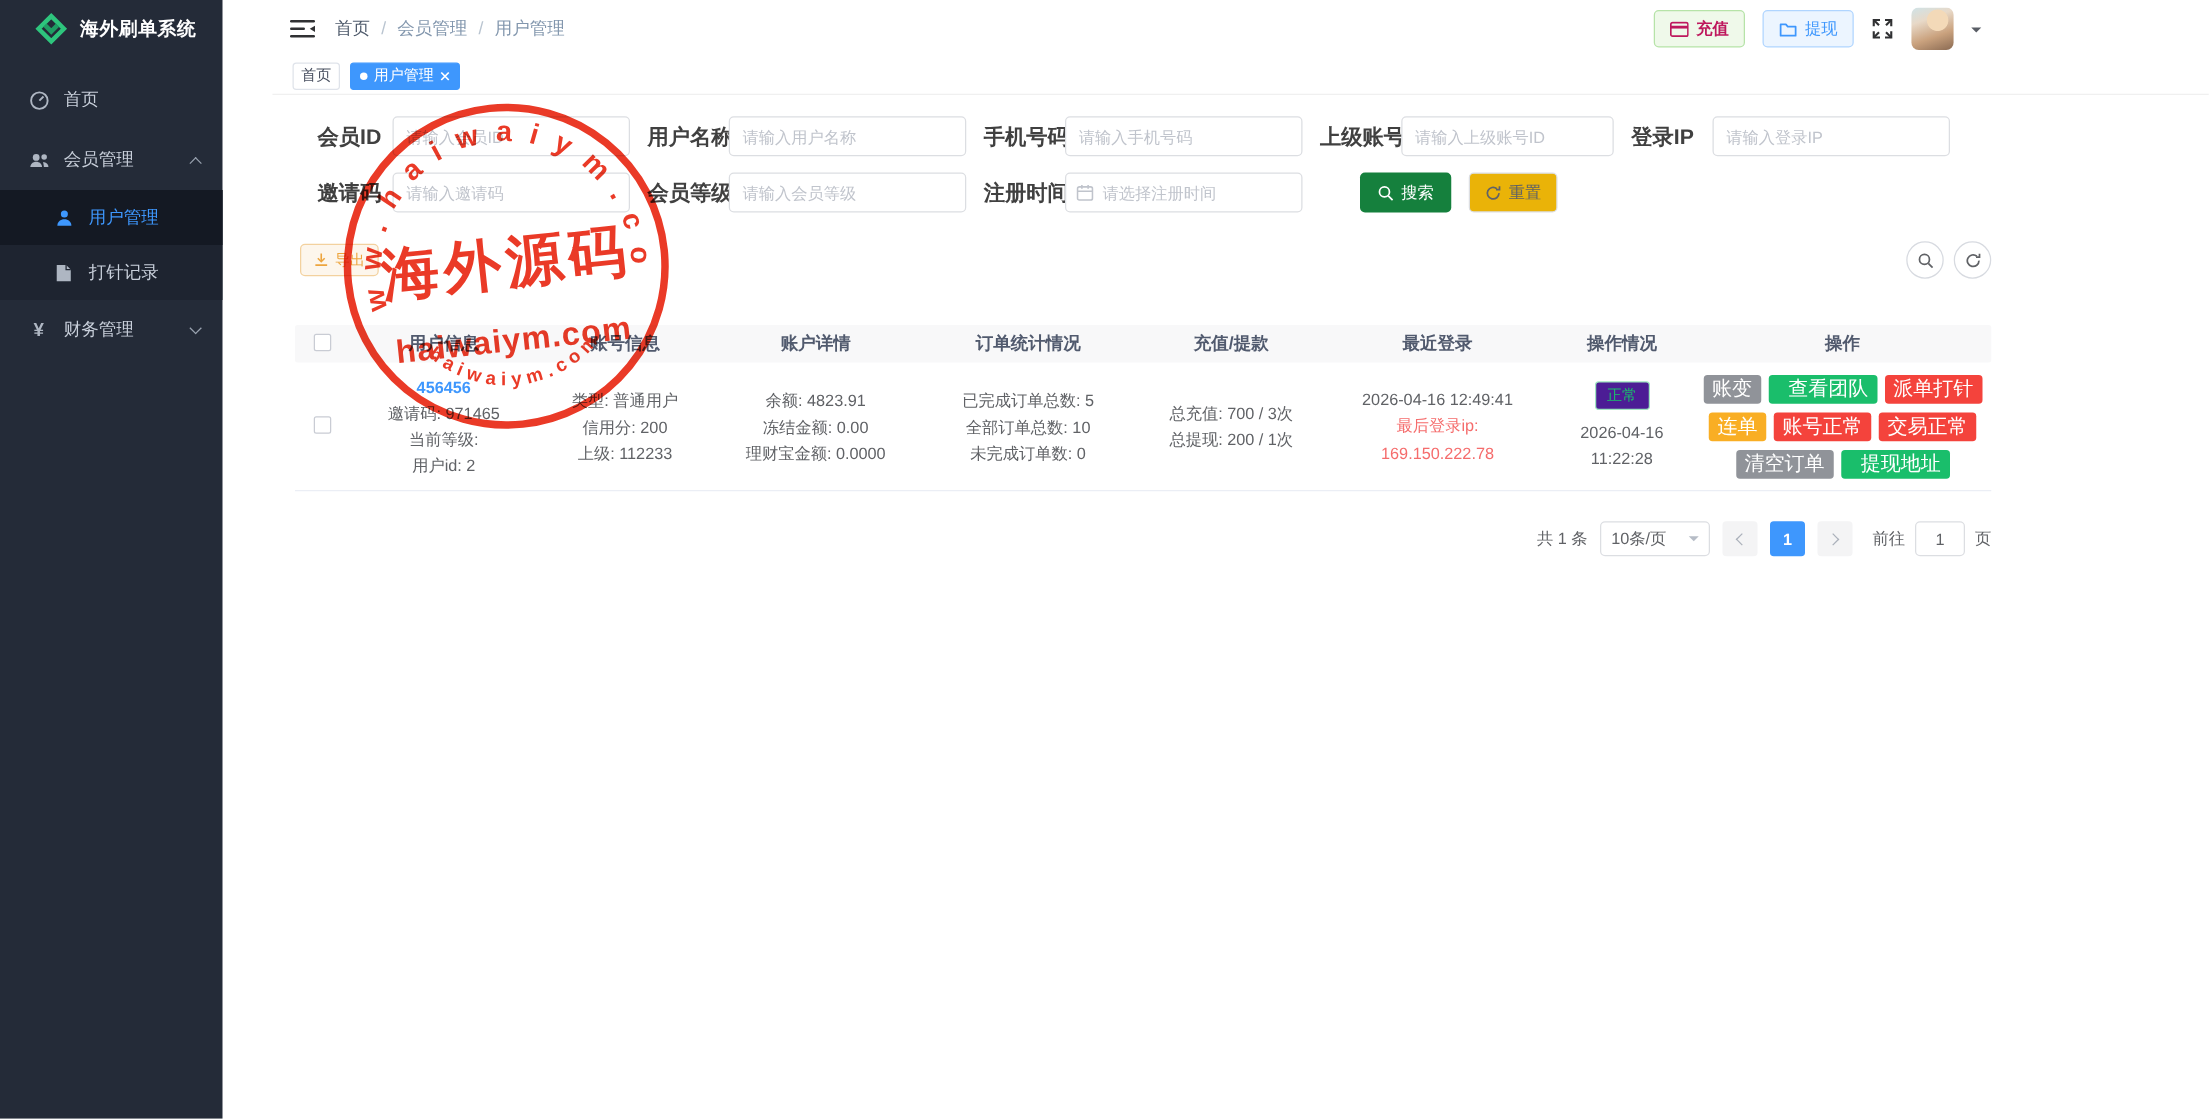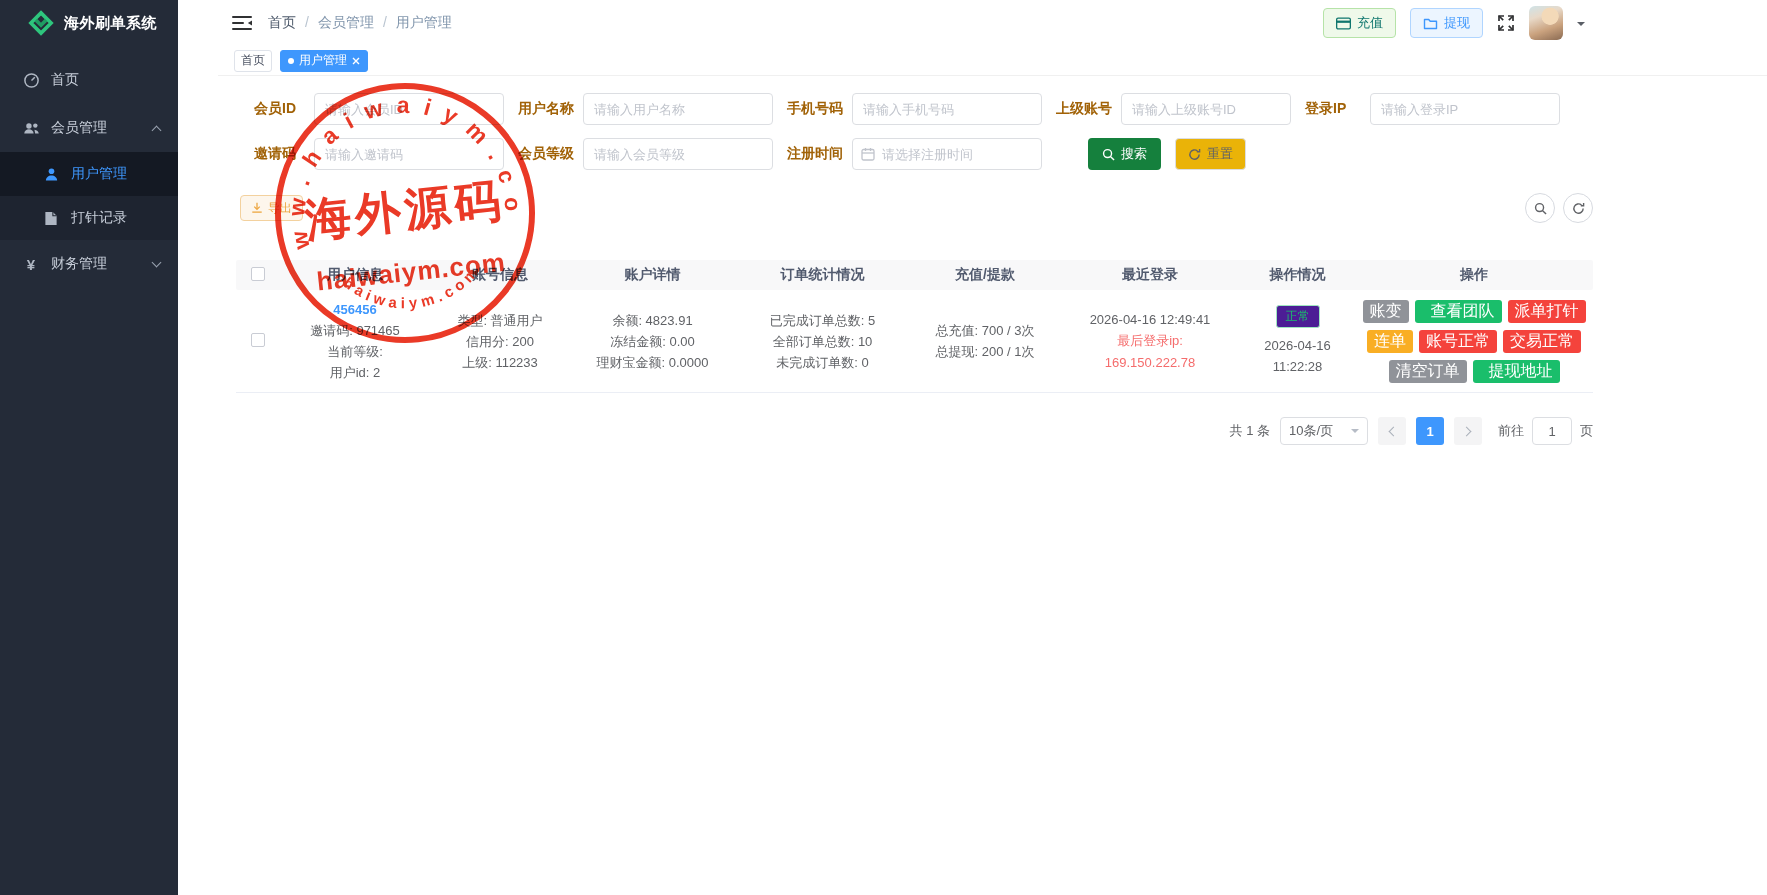--- a/index.html
+++ b/index.html
@@ -26,38 +26,38 @@
 
   
   .main { flex:1; display:flex; flex-direction:column; background:#fff; }
   .topbar { height:46px; display:flex; align-items:center; padding:0 222px 0 14px; gap:16px; }
   .breadcrumb { display:flex; align-items:center; font-size:14px; color:#4e5a6b; }
   .crumb { cursor:pointer; }
   .crumb + .crumb::before { content:"/"; color:#b9c4d0; margin:0 9px; }
   .crumb.muted { color:#8296ad; }
   .topbar-right { margin-left:auto; display:flex; align-items:center; gap:14px; }
   .tb-btn { display:flex; align-items:center; gap:6px; height:30px; padding:0 12px; border-radius:4px; font-size:13px; cursor:pointer; }
-  .btn-recharge { color:#0f766e; background:#eff9ea; border:1px solid #b6e3a8; }
+  .btn-recharge { color:#be185d; background:#eff9ea; border:1px solid #b6e3a8;font-weight:bold; }
   .btn-withdraw { color:#3e97fd; background:#ecf5ff; border:1px solid #b0d5ff; }
   .icon-btn { display:flex; align-items:center; cursor:pointer; }
   .avatar { width:34px; height:34px; border-radius:6px; cursor:pointer;
     background: radial-gradient(circle at 62% 30%, #f3d9b8 0 26%, rgba(0,0,0,0) 28%),
                 linear-gradient(160deg,#cfe3e8 0%, #e8d9c8 30%, #caa27e 65%, #8a6a52 100%); }
   .caret-down { width:0; height:0; border:4px solid transparent; border-top-color:#5a5e66; margin-top:6px; cursor:pointer; }
 
   .tabsbar { height:30px; display:flex; align-items:center; gap:8px; padding:0 16px; border-bottom:1px solid #f0f0f0; }
   .tab { height:22px; display:flex; align-items:center; padding:0 6px; border:1px solid #dfe3ea; border-radius:3px; color:#495060; font-size:12px; background:#fff; cursor:pointer; }
   .tab.active { background:#3e97fd; border-color:#3e97fd; color:#fff; gap:5px; padding:0 7px; }
   .tab-dot { width:6px; height:6px; border-radius:50%; background:#fff; }
 
   
   .filter { padding:17px 214px 0 36px; }
   .f-row { display:flex; align-items:center; margin-bottom:13px; }
   .f-group { display:flex; align-items:center; margin-right:14px; }
-  .f-label { width:56px; font-weight:bold; color:#a16207; font-size:14px; margin-right:9px; white-space:nowrap; }
+  .f-label { width:56px; font-weight:bold; color:#404040; font-size:17px; margin-right:9px; white-space:nowrap; }
   .f-label.lw1 { width:51px; }
   .f-input { width:190px; height:32px; border:1px solid #dcdee2; border-radius:4px; padding:0 10px; font-size:13px; color:#333; outline:none; font-family:inherit; }
   .f-input.narrow { width:170px; }
   .f-input::placeholder { color:#c0c4cc; }
   .f-date { position:relative; }
   .f-date .cal { position:absolute; left:9px; top:9px; color:#c0c4cc; }
   .f-date .f-input { padding-left:29px; }
   .btn-search { height:32px; padding:14px 14px; background:#15803d; color:#fff; border:none; border-radius:4px; display:flex; align-items:center; gap:6px; font-size:13px; cursor:pointer; font-family:inherit;margin-left:32px; }
   .btn-reset { height:32px; padding:0 12px; background:#eab308; color:#606266; border:1px solid #dcdee2; border-radius:4px; display:flex; align-items:center; gap:6px; font-size:13px; margin-left:14px; cursor:pointer; font-family:inherit; }
 

